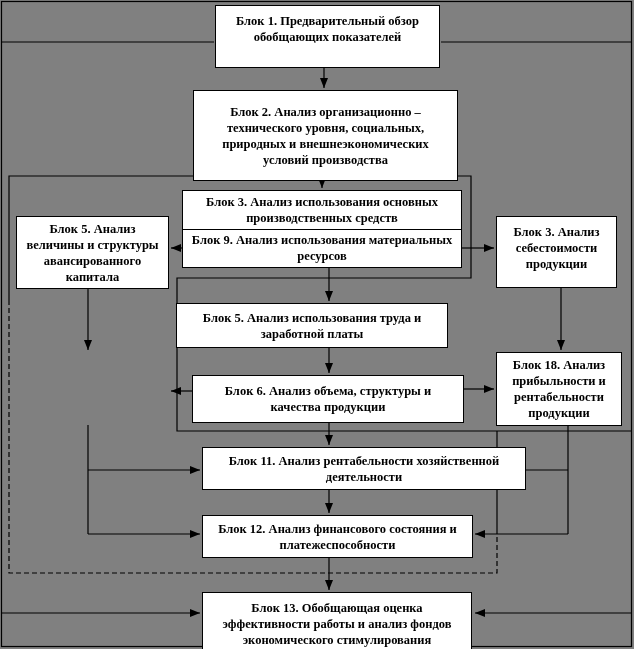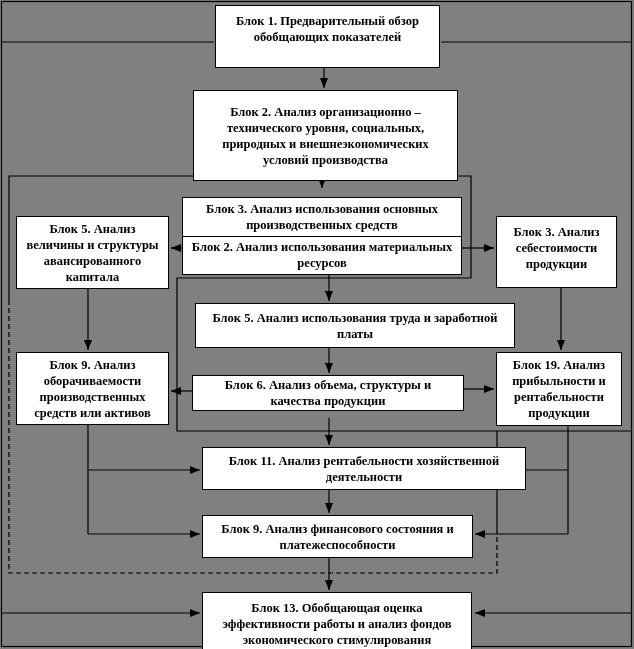--- a/index.html
+++ b/index.html
@@ -26,21 +26,20 @@
     color:#000;
   }
   .box.top{align-items:flex-start;padding-top:7px;}
   .combo{
     position:absolute;
     background:#ffffff;
     border:1px solid #000;
     box-sizing:border-box;
     display:flex;
     flex-direction:column;
-    margin-top:7px;
   }
   .combo .cell{
     flex:1;
     display:flex;
     align-items:center;
     justify-content:center;
     text-align:center;
     font-weight:bold;
     font-size:12.5px;
     line-height:1.28;
@@ -100,34 +99,33 @@
       <line x1="568" y1="534" x2="475" y2="534" marker-end="url(#arr)"></line>
     </g>
   </svg>
 
   <div class="box top" style="left:215px;top:5px;width:225px;height:63px">Блок 1. Предварительный обзор обобщающих показателей</div>
 
   <div class="box" style="left:193px;top:90px;width:265px;height:91px">Блок 2. Анализ организационно – технического уровня, социальных, природных и внешнеэкономических условий производства</div>
 
   <div class="combo" style="left:182px;top:190px;width:280px;height:78px">
     <div class="cell first">Блок 3. Анализ использования основных производственных средств</div>
-    <div class="cell">Блок 2. Анализ использования материальных ресурсов</div>
+    <div class="cell">Блок 9. Анализ использования материальных ресурсов</div>
   </div>
 
   <div class="box" style="left:16px;top:216px;width:153px;height:73px">Блок 5. Анализ величины и структуры авансированного капитала</div>
 
   <div class="box top" style="left:496px;top:216px;width:121px;height:72px">Блок 3. Анализ себестоимости продукции</div>
 
-  <div class="box" style="left:195px;top:303px;width:320px;height:45px">Блок 5. Анализ использования труда и заработной платы</div>
+  <div class="box" style="left:176px;top:303px;width:272px;height:45px">Блок 5. Анализ использования труда и заработной платы</div>
 
-  <div class="box" style="left:16px;top:352px;width:153px;height:73px">Блок 9. Анализ оборачиваемости производственных средств или активов</div>
 
-  <div class="box" style="left:192px;top:375px;width:272px;height:36px">Блок 6. Анализ объема, структуры и качества продукции</div>
+  <div class="box" style="left:192px;top:375px;width:272px;height:48px">Блок 6. Анализ объема, структуры и качества продукции</div>
 
-  <div class="box" style="left:496px;top:352px;width:126px;height:74px">Блок 19. Анализ прибыльности и рентабельности продукции</div>
+  <div class="box" style="left:496px;top:352px;width:126px;height:74px">Блок 18. Анализ прибыльности и рентабельности продукции</div>
 
   <div class="box" style="left:202px;top:447px;width:324px;height:43px">Блок 11. Анализ рентабельности хозяйственной деятельности</div>
 
-  <div class="box" style="left:202px;top:515px;width:271px;height:43px">Блок 9. Анализ финансового состояния и платежеспособности</div>
+  <div class="box" style="left:202px;top:515px;width:271px;height:43px">Блок 12. Анализ финансового состояния и платежеспособности</div>
 
   <div class="box" style="left:202px;top:592px;width:270px;height:64px">Блок 13. Обобщающая оценка эффективности работы и анализ фондов экономического стимулирования</div>
 
 </div>
 
 </body></html>

